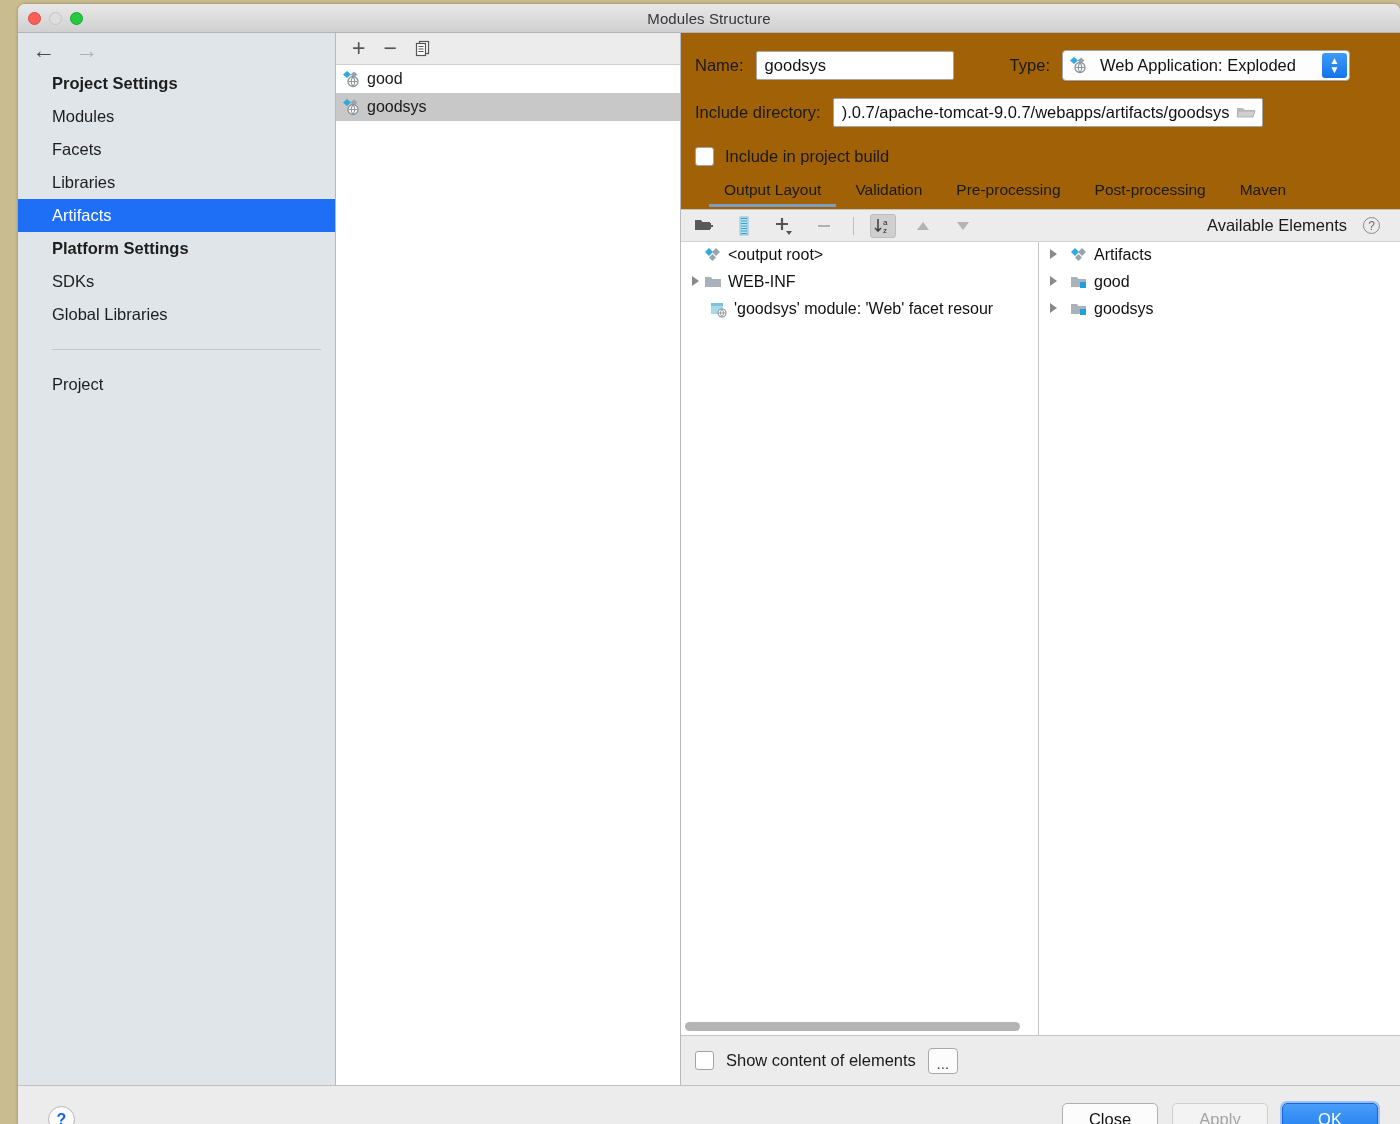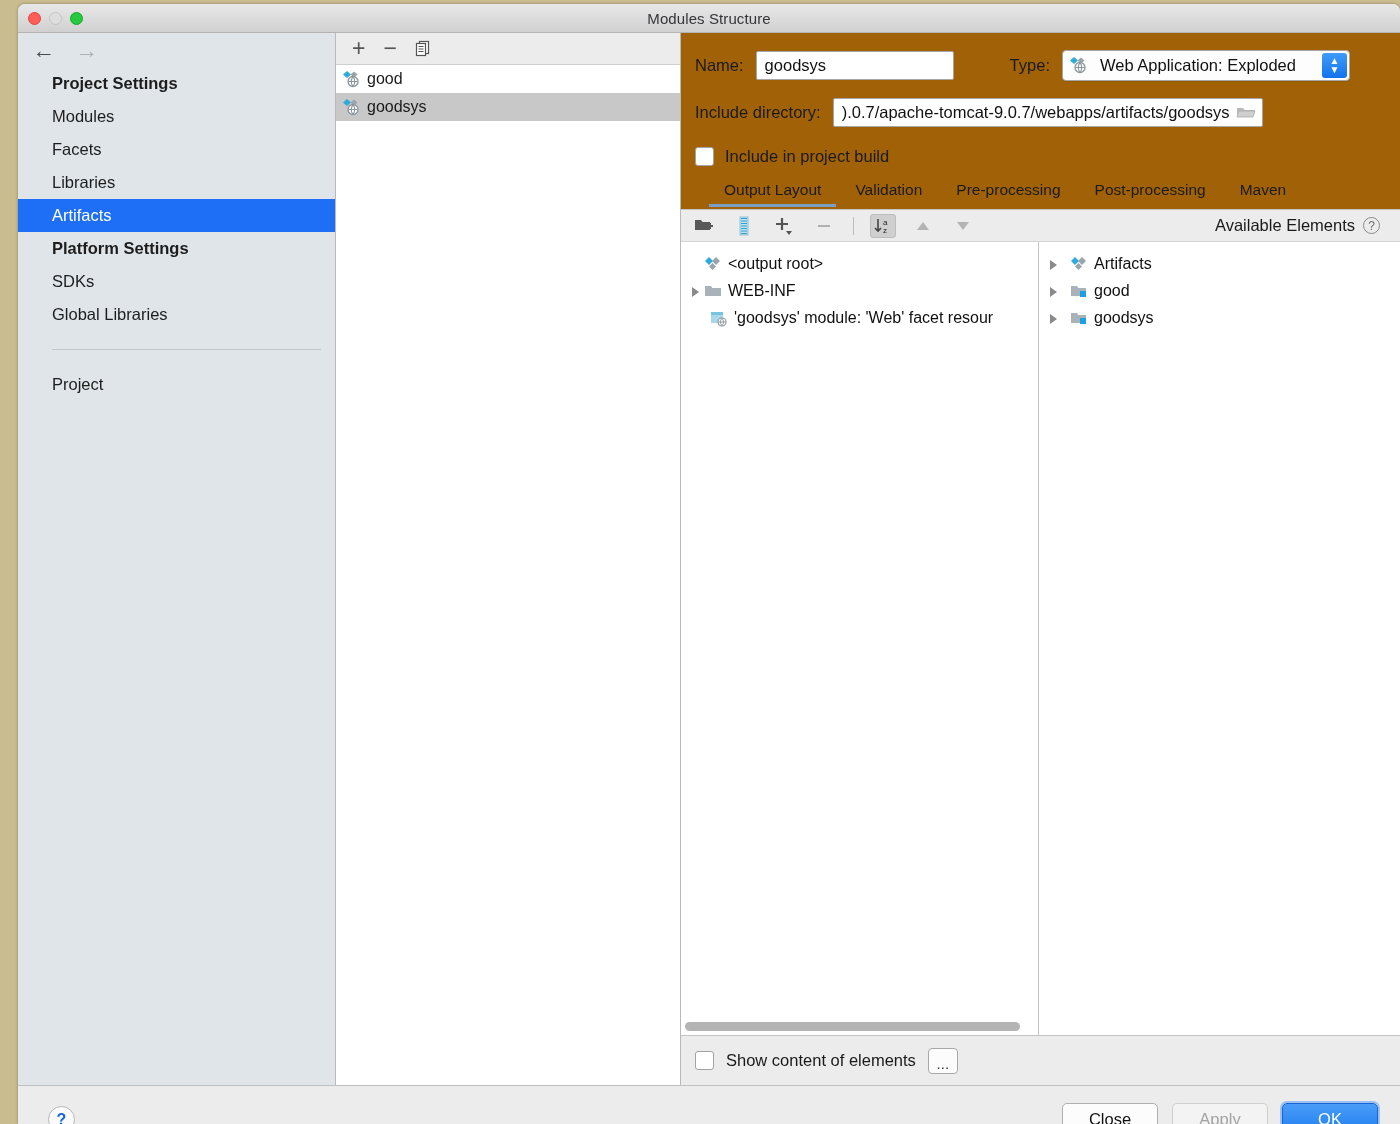--- a/index.html
+++ b/index.html
@@ -123,29 +123,29 @@
   .tab.active::after {
     content: ""; position: absolute; left: 2px; right: 2px; bottom: -1px;
     height: 3px; background: #7b9ec4;
   }
 
   
   #layout-toolbar { height: 32px; background: #ececec; display: flex; align-items: center; padding-left: 10px; gap: 14px; border-bottom: 1px solid #d3d3d3; }
   #layout-toolbar .sep { width: 1px; height: 18px; background: #bdbdbd; margin: 0 2px; }
   .tbtn { width: 26px; height: 24px; display: flex; align-items: center; justify-content: center; border-radius: 3px; }
   .tbtn.toggled { background: #cfcfcf; border: 1px solid #bdbdbd; }
-  #avail-header { margin-left: auto; display: flex; align-items: center; gap: 8px; padding-right: 20px; }
+  #avail-header { margin-left: auto; display: flex; align-items: center; gap: 16px; padding-right: 20px; }
   #avail-title { font-size: 16.5px; color: #1a1a1a; font-weight: 500; }
   .qmark { width: 17px; height: 17px; border-radius: 50%; border: 1.4px solid #8a8a8a; color: #6d6d6d; font-size: 12px; display: flex; align-items: center; justify-content: center; }
 
   #panes { flex: 1; display: flex; min-height: 0; }
   #pane-left { width: 358px; background: #fff; border-right: 1px solid #c4c4c4; display: flex; flex-direction: column; }
   #pane-right { flex: 1; background: #fff; }
   #tree-left, #tree-right { flex: 1; padding-top: 4px; overflow: hidden; }
-  .tree-row { height: 27px; display: flex; align-items: flex-end; font-size: 16px; color: #101010; white-space: nowrap; }
+  .tree-row { height: 27px; display: flex; align-items: flex-start; font-size: 16px; color: #101010; white-space: nowrap; }
   .twisty { width: 16px; height: 16px; flex: none; display: flex; align-items: center; justify-content: center; }
   .twisty svg { display: block; }
   .tnode-ico { width: 20px; height: 18px; flex: none; margin-right: 5px; display: flex; align-items: center; }
 
   #hscroll-wrap { height: 16px; background: #fff; padding: 3px 4px; }
   #hscroll-thumb { height: 9px; border-radius: 5px; background: #b4b4b4; width: 96%; }
 
   #bottom-opts { height: 50px; background: #ececec; border-top: 1px solid #c4c4c4; display: flex; align-items: center; padding-left: 14px; gap: 12px; }
   #bottom-opts .cbx-label { font-size: 16.5px; color: #1a1a1a; }
   #dots-btn { width: 30px; height: 26px; background: #fcfcfc; border: 1px solid #a8a8a8; border-radius: 4px; display: flex; align-items: flex-end; justify-content: center; font-size: 15px; color: #333; padding-bottom: 1px; }

